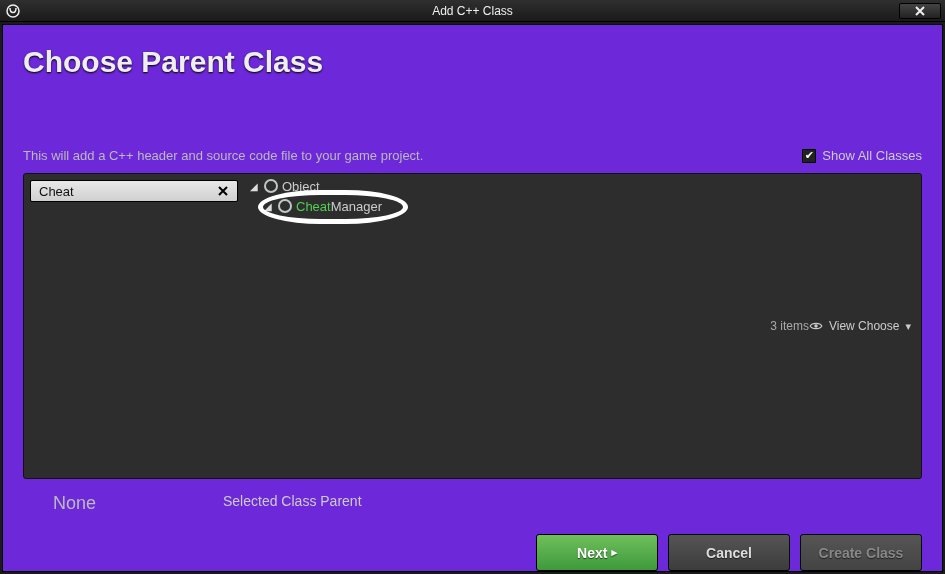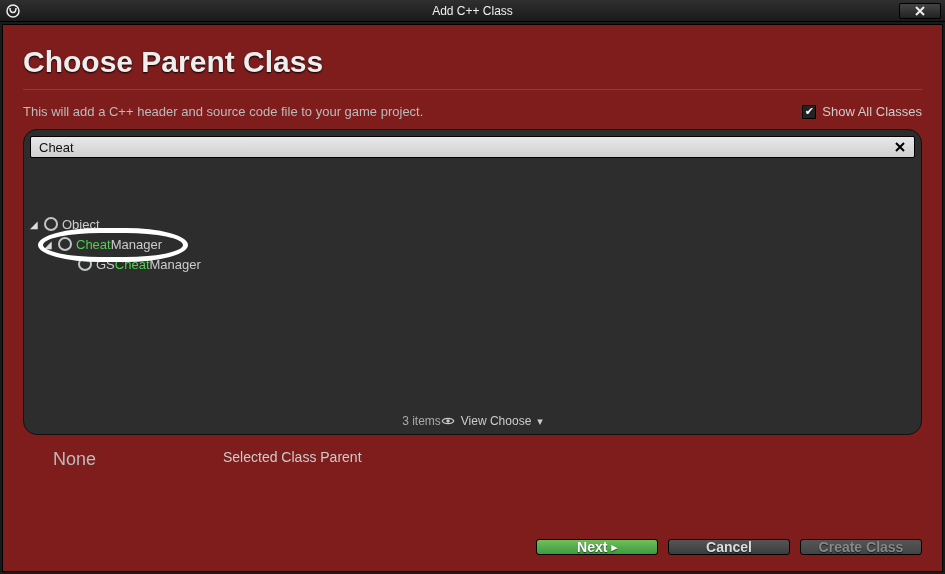--- a/index.html
+++ b/index.html
@@ -35,58 +35,58 @@
     width: 42px; height: 16px;
     background: linear-gradient(#444,#222);
     border: 1px solid #000;
     border-radius: 2px;
     display: flex; align-items: center; justify-content: center;
     cursor: pointer;
   }
   .titlebar .close-btn svg { width: 10px; height: 10px; }
   .window-body {
     border: 1px solid #000;
-    background: #7f1d1d;
+    background: #6d28d9;
     margin: 2px;
     height: 548px;
     padding: 14px 20px 16px 20px;
     display: flex;
     flex-direction: column;
   }
   h1 {
     font-size: 30px;
     font-weight: bold;
     color: #eee;
     margin: 6px 0 10px 0;
     text-shadow: 0 1px 2px #000;
   }
   .hr { height: 1px; background: #555; margin-bottom: 14px; }
   .row {
     display: flex;
     justify-content: space-between;
     align-items: center;
     margin-bottom: 10px;
+    margin-top: 45px;
   }
   .desc { color: #bbb; font-size: 13px; }
   .checkbox-wrap { display: flex; align-items: center; gap: 6px; cursor: pointer; }
   .checkbox {
     width: 14px; height: 14px;
     background: #222; border: 1px solid #000;
     display: flex; align-items: center; justify-content: center;
   }
   .checkbox .mark { color: #fff; font-size: 11px; line-height: 1; }
   .panel {
     background: #2d2d2d;
     border: 1px solid #111;
-    border-radius: 14px;
-    display: flex;
-    flex-direction: column;
+    border-radius: 3px;
+    display: flex;
+    flex-direction: row;
     flex: 0 0 306px;
     position: relative;
-    gap: 48px;
   }
   .search-row {
     margin: 6px;
     display: flex;
     align-items: center;
     background: linear-gradient(#e8e8e8,#d0d0d0);
     border: 1px solid #000;
     border-radius: 2px;
     height: 22px;
     padding: 0 6px 0 8px;
@@ -172,21 +172,21 @@
   .info-block .value { color: #bbb; font-size: 18px; }
   .button-row {
     margin-top: auto;
     display: flex;
     justify-content: flex-end;
     gap: 10px;
     padding-top: 16px;
   }
   .btn {
     width: 122px;
-    height: 16px;
+    height: 37px;
     border-radius: 3px;
     border: 1px solid #000;
     font-size: 14px;
     font-weight: bold;
     color: #fff;
     display: flex; align-items: center; justify-content: center;
     cursor: pointer;
     gap: 4px;
     text-shadow: 0 1px 1px rgba(0,0,0,0.6);
   }
@@ -258,27 +258,20 @@
       </div>
 
       <div class="tree-row indent-1">
         <span class="disclosure">◢</span>
         <span class="class-icon"></span>
         <span>
           <span></span><span class="match">Cheat</span><span>Manager</span>
         </span>
       </div>
 
-      <div class="tree-row indent-2">
-        <span class="disclosure"></span>
-        <span class="class-icon"></span>
-        <span>
-          <span>GS</span><span class="match">Cheat</span><span>Manager</span>
-        </span>
-      </div>
     </div>
 
     <div class="panel-footer">
       <span>3 items</span>
       <div class="view-options">
         <svg class="eye" viewBox="0 0 24 24">
             <path d="M2 12 C5 6 19 6 22 12 C19 18 5 18 2 12 Z" fill="none" stroke="#ccc" stroke-width="2"></path>
             <circle cx="12" cy="12" r="3" fill="#ccc"></circle>
           </svg>
         <span>View Choose</span>

